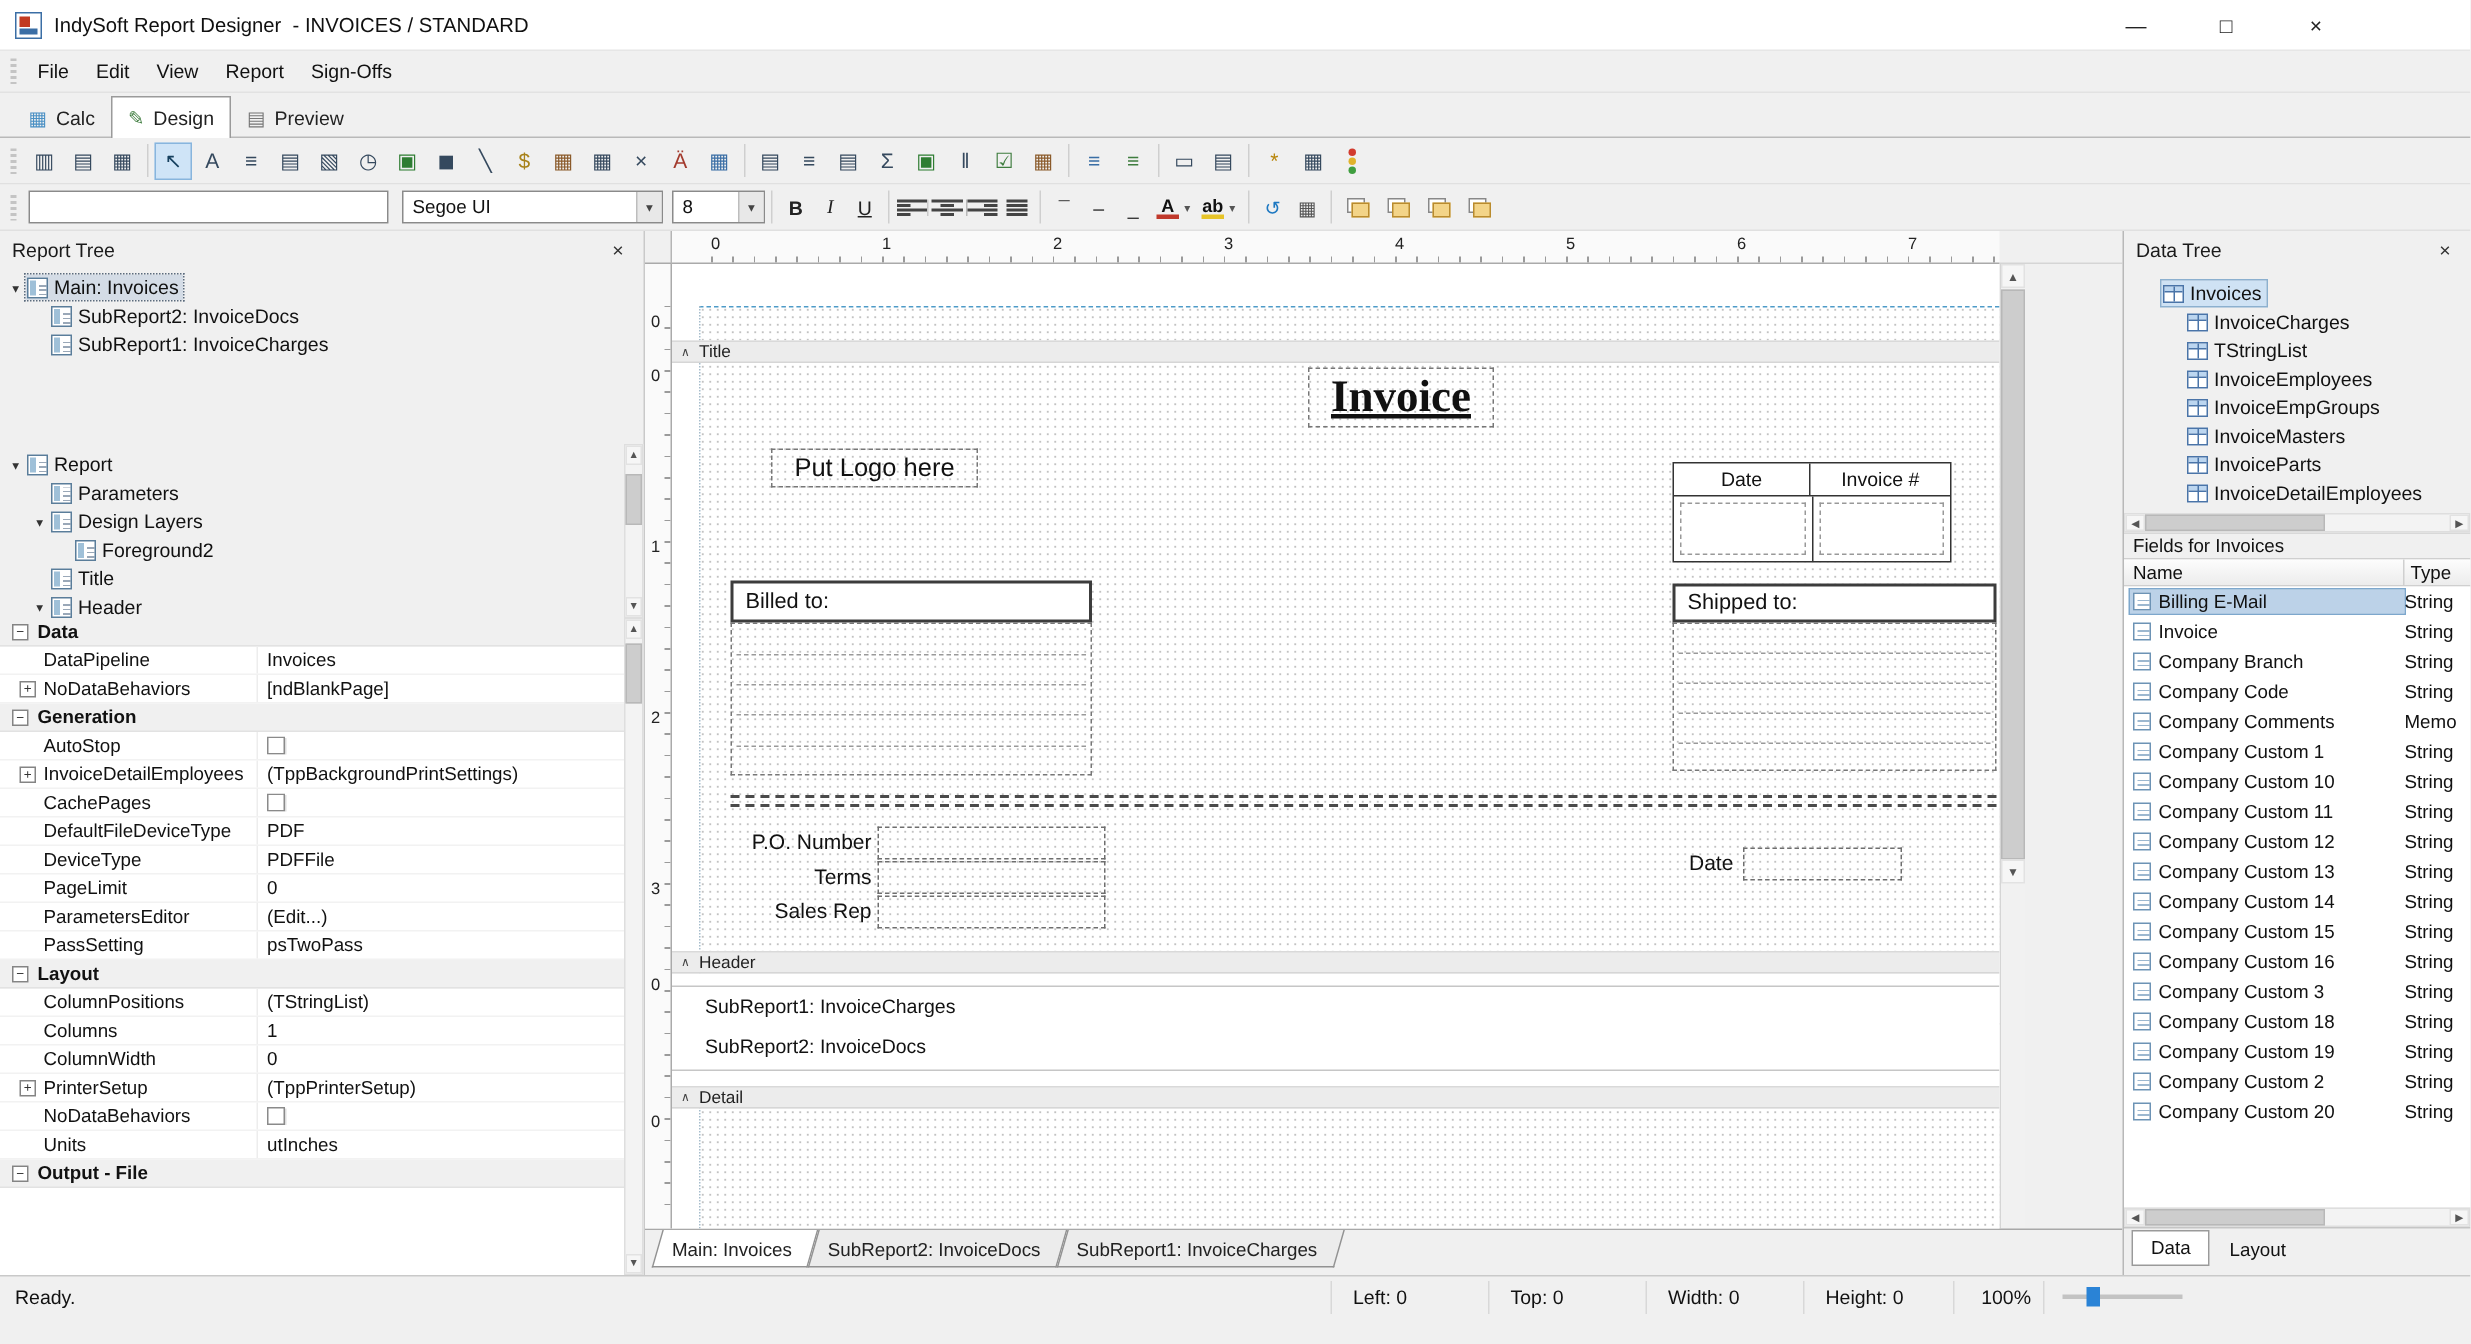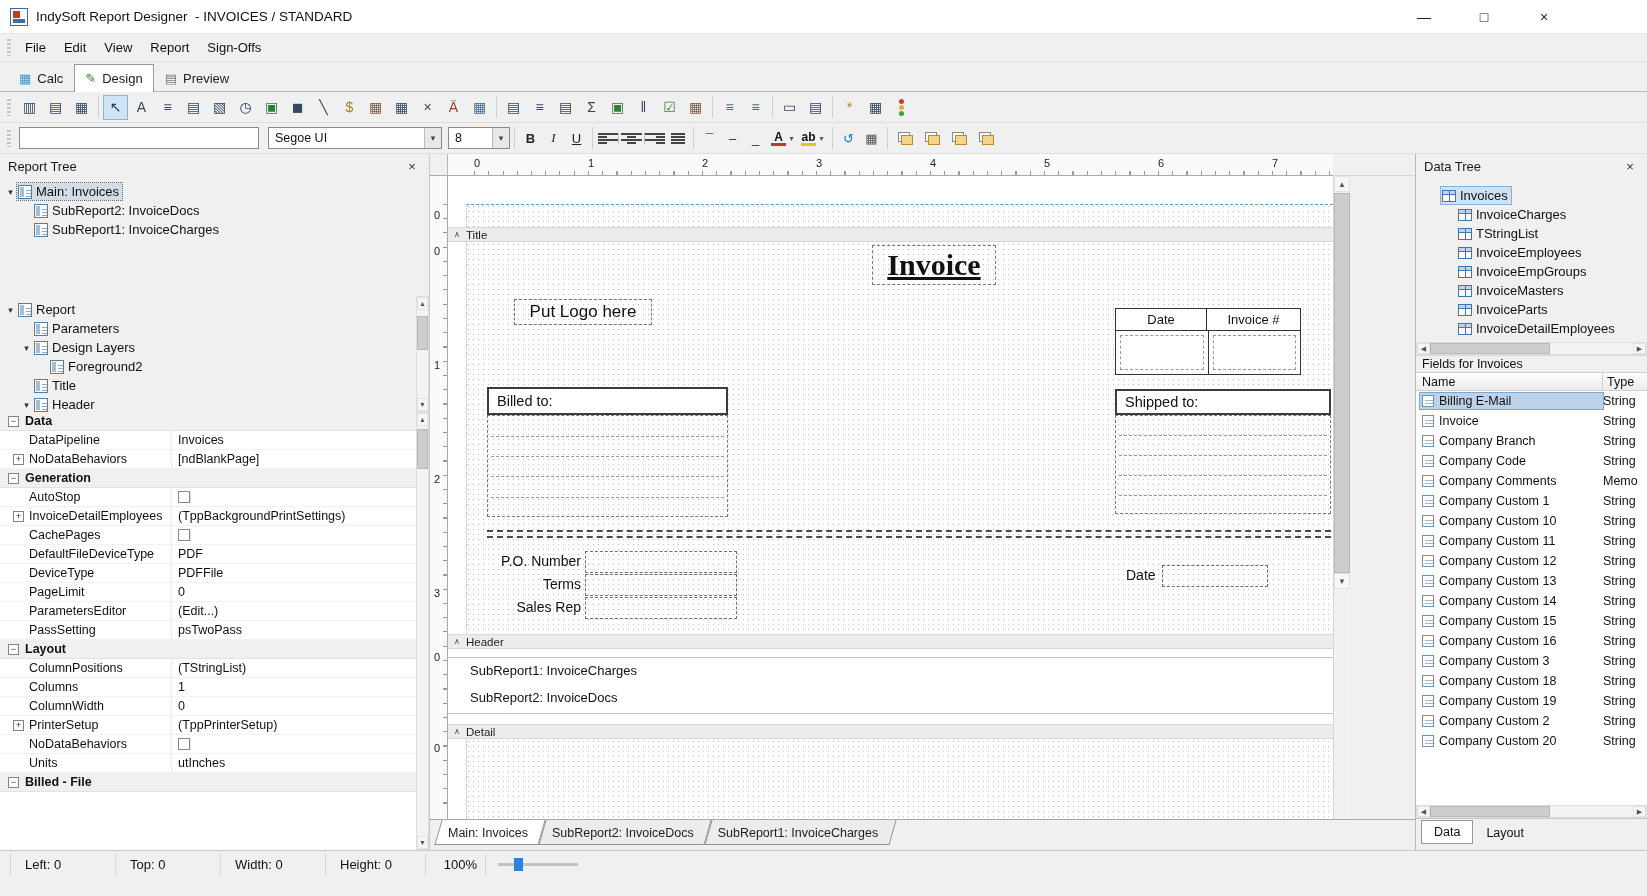--- a/index.html
+++ b/index.html
@@ -676,21 +676,21 @@
             <div class="pname">
               <span class="expand-spacer"></span>
               <span class="pname-t">Units</span>
             </div>
             <div class="pval">
               <span class="pval-t">utInches</span>
             </div>
           </div>
           <div class="prow section">
             <span class="collapse-box">−</span>
-            <span class="sec-label">Billed - File</span>
+            <span class="sec-label">Output - File</span>
           </div>
         </div>
       <div class="sbv">
         <span class="sb-arrow">▲</span>
         <span class="sb-thumb" style="height:40px;margin-top:3px"></span>
         <span class="fill"></span>
         <span class="sb-arrow">▼</span>
       </div>
     </div>
   </div>
@@ -1032,20 +1032,21 @@
     </div>
     <div class="rtabs">
         <div class="rtab active">Data</div>
         <div class="rtab">Layout</div>
       </div>
     <div class="right-fill"></div>
   </div>
 </div>
 
 <div class="statusbar">
+  <span class="sb-msg">Ready.</span>
   <span class="sb-cell c-left">Left: 0</span>
   <span class="sb-cell c-top">Top: 0</span>
   <span class="sb-cell c-width">Width: 0</span>
   <span class="sb-cell c-height">Height: 0</span>
   <span class="sb-cell sb-zoom">100%</span>
   <span class="sb-slider">
     <span class="track">
       <span class="knob"></span>
     </span>
   </span>

